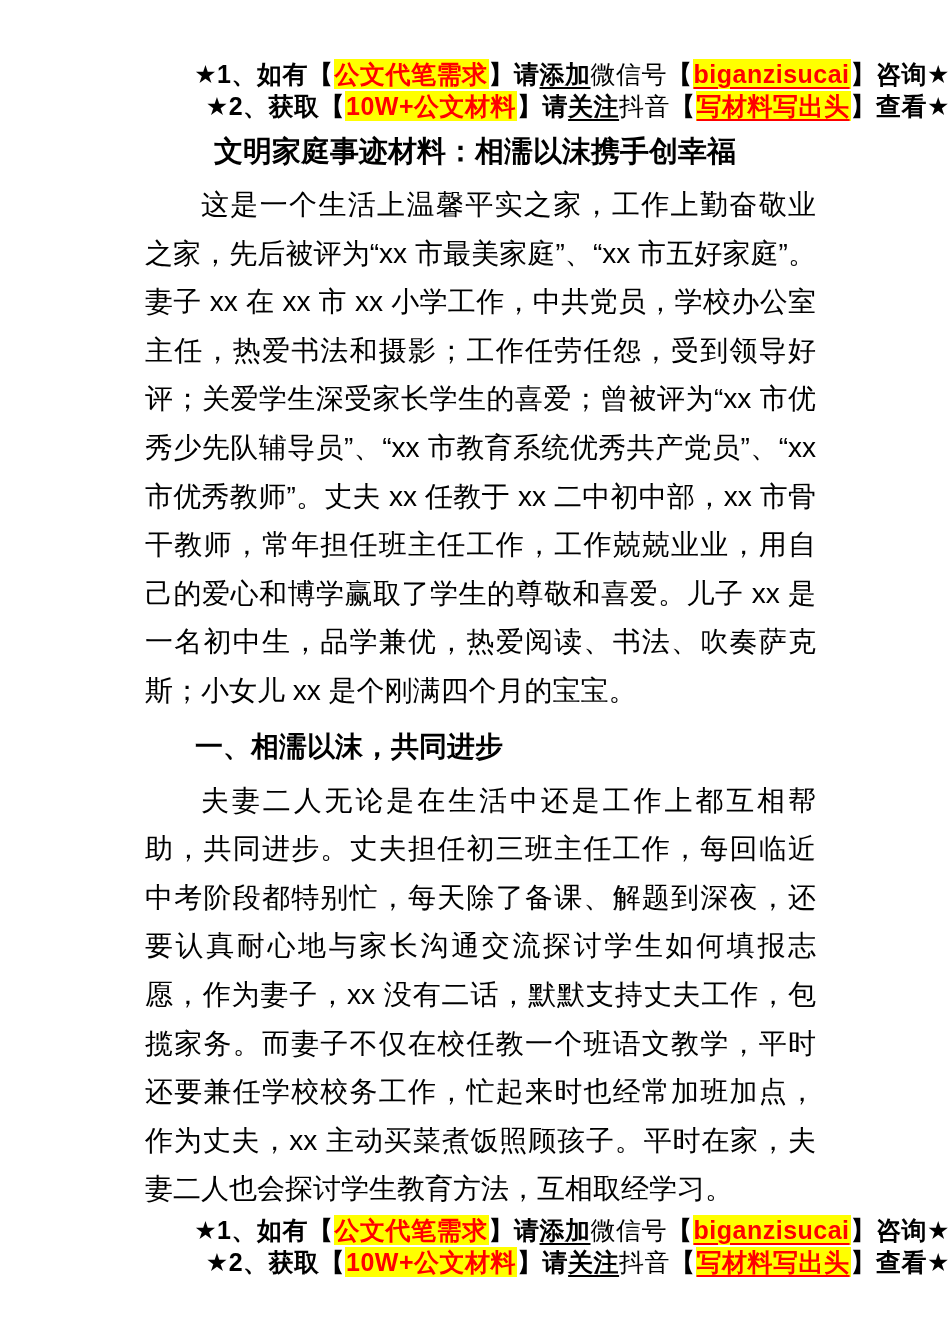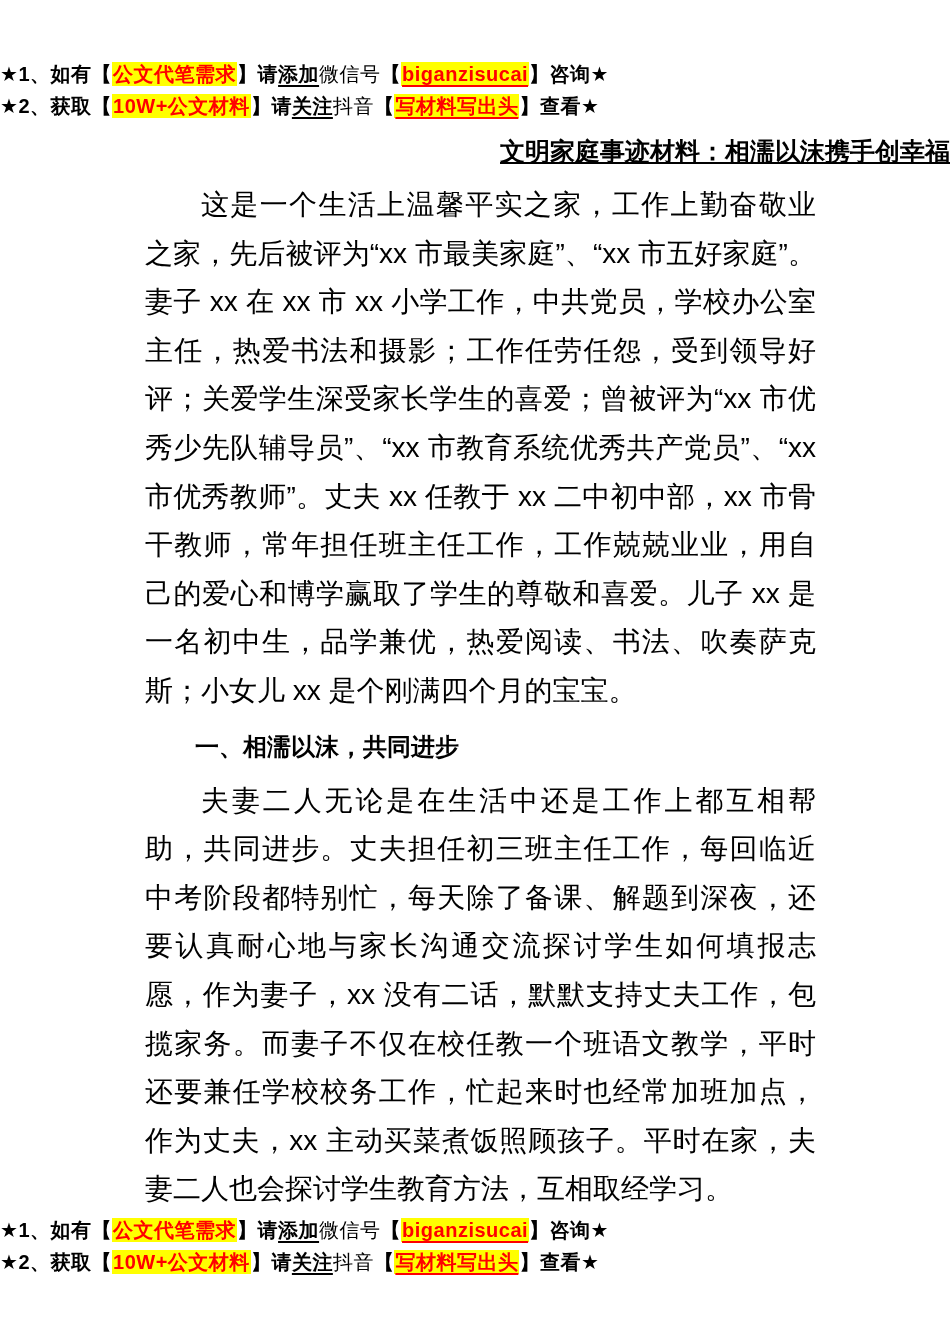--- a/index.html
+++ b/index.html
@@ -13,60 +13,59 @@
     position:relative;
     width:950px;height:1344px;
     background:var(--paper);
     color:var(--ink);
     font-family:"Liberation Sans","DejaVu Sans",sans-serif;
     overflow:hidden;
     box-sizing:border-box;
   }
   
   .notice{
-    text-align:left;
-    font-size:20px;
+    text-align:right;
+    font-size:25px;
     line-height:32px;
     font-weight:700;
     letter-spacing:0.5px;
     white-space:nowrap;
   }
   .notice-header{padding-top:58px;}
   .notice-footer{position:absolute;left:0;right:0;bottom:66px;}
   .seg{display:inline;}
   .seg.b{font-weight:700;}
   .seg.r{font-weight:400;}
   .seg.hl{font-weight:700;color:var(--red);background:var(--yellow);padding:1px 1px;}
   .seg.u{text-decoration:underline;text-decoration-thickness:2px;text-underline-offset:4px;}
   
   .doc-title{
     margin:12px 0 0 0;
-    text-align:right;
-    font-size:25px;
+    text-align:center;
+    font-size:29px;
     line-height:34px;
     font-weight:700;
-    text-decoration:underline;
   }
   
   .content{
     padding:7px 128px 0 139px;
   }
   .para{
     margin:6px;
     font-size:28px;
     line-height:48.6px;
     text-align:justify;
     text-justify:inter-ideograph;
     text-indent:56px;
     font-weight:400;
     word-break:break-word;
   }
   .section-heading{
     margin:4px 0;
-    font-size:24px;
+    font-size:28px;
     line-height:49px;
     font-weight:700;
     text-indent:56px;
   }
 </style>
 </head>
 <body>
 
 <div class="page">
 

